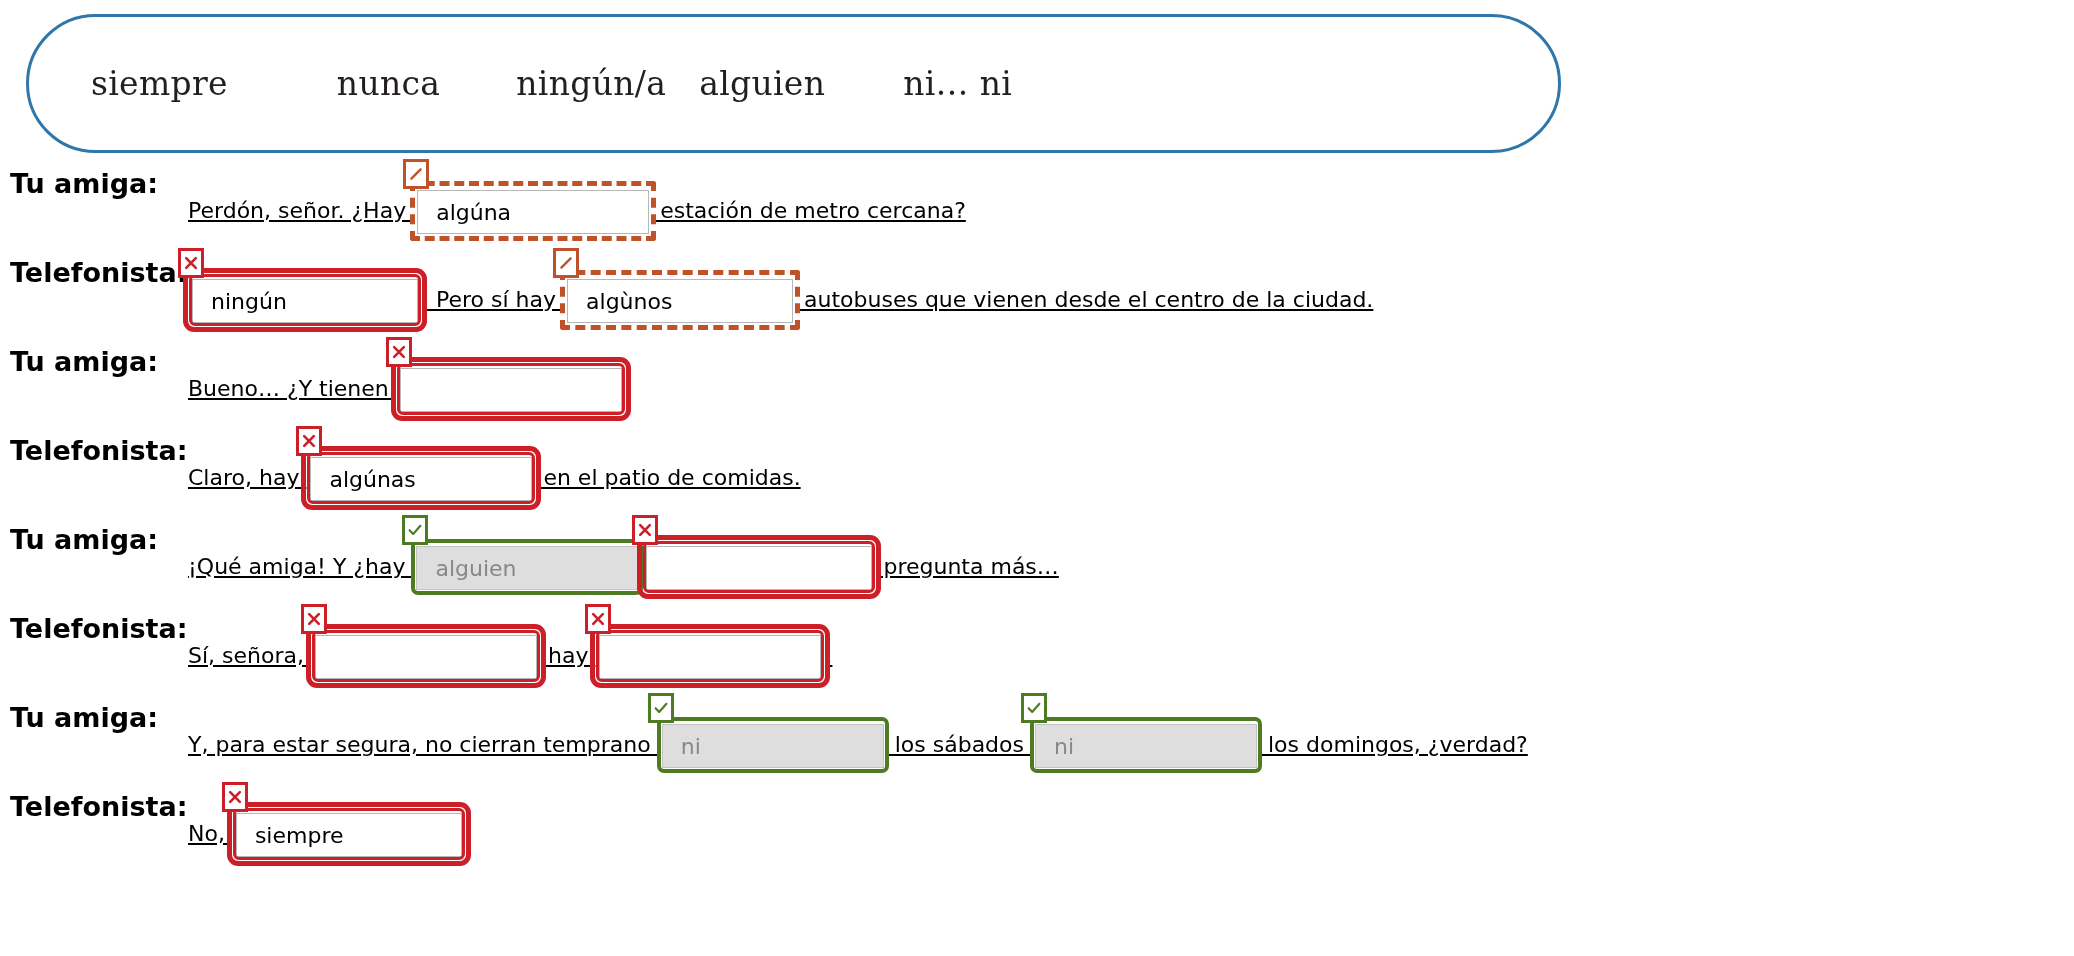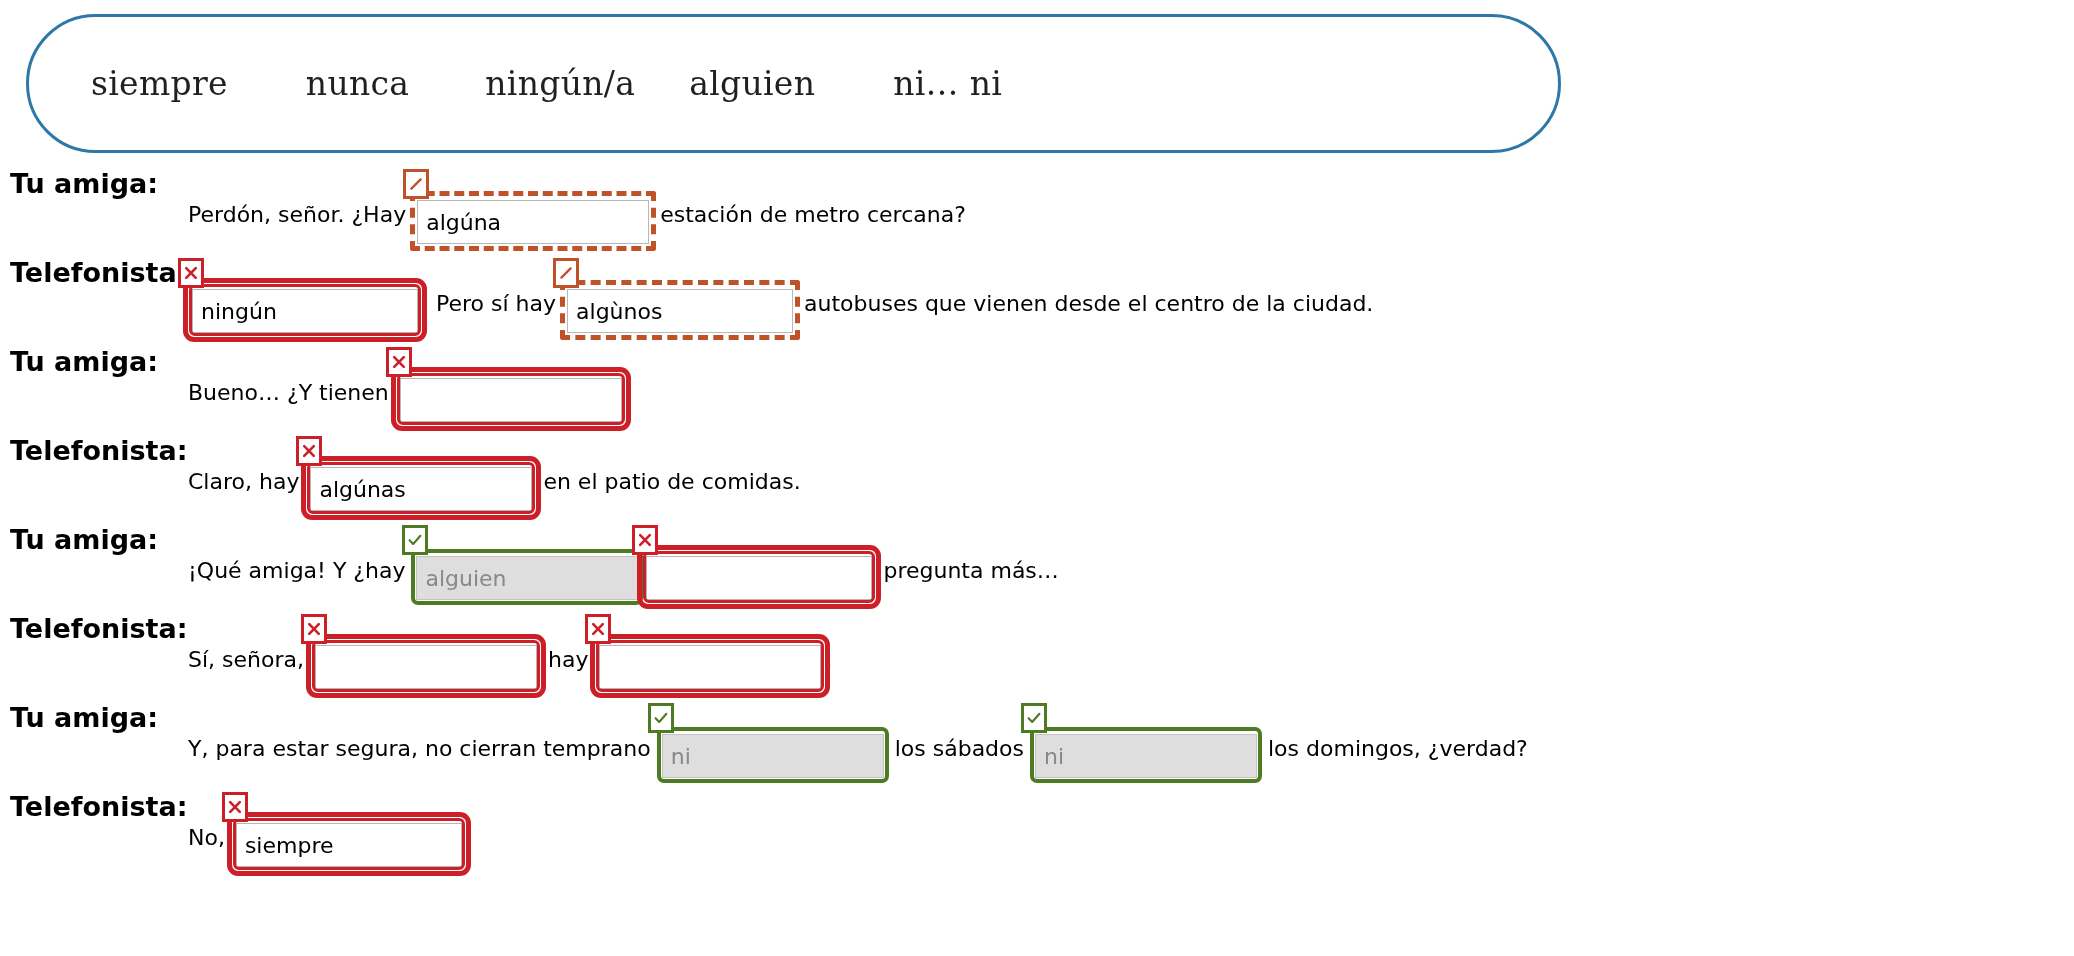--- a/index.html
+++ b/index.html
@@ -31,23 +31,23 @@
     padding-left: 62px;
   }
   .wordbank-word {
     font-family: "DejaVu Serif", serif;
     font-size: 33px;
     color: #231f20;
     letter-spacing: 0.3px;
     white-space: nowrap;
   }
   .wb-gap-1 { margin-right: 78px; }
-  .wb-gap-2 { margin-right: 76px; }
+  .wb-gap-2 { margin-right: 76px; margin-left: 31px; }
   .wb-gap-3 { margin-right: 76px; }
-  .wb-gap-4 { margin-right: 54px; }
+  .wb-gap-4 { margin-right: 33px; }
   .wb-gap-5 { margin-right: 78px; }
 
   
   .dialogue {
     position: absolute;
     left: 0;
     top: 168px;
     width: 2074px;
   }
   .row {
@@ -60,24 +60,25 @@
     top: 0px;
     font-family: "DejaVu Sans", sans-serif;
     font-weight: bold;
     font-size: 27px;
     color: #000000;
     white-space: nowrap;
   }
   .line {
     position: absolute;
     left: 188px;
-    top: 32px;
+    top: 22px;
     display: flex;
-    align-items: flex-start;
+    align-items: center;
     white-space: nowrap;
+    text-decoration: underline;
   }
   .txt {
     font-family: "DejaVu Sans", sans-serif;
     font-size: 22px;
     color: #000000;
     line-height: 30px;
     padding-bottom: 4px;
     white-space: pre;
   }
 
@@ -89,21 +90,21 @@
     height: 44px;
     margin: 0 4px 2px 4px;
   }
   .blank .inner {
     position: absolute;
     left: 0; top: 0;
     height: 44px;
     width: 100%;
     display: flex;
     align-items: center;
-    padding: 0 8px;
+    padding: 0 18px;
     font-family: "DejaVu Sans", sans-serif;
     font-size: 22px;
     background: #ffffff;
     border: 1px solid #b7b7b7;
     color: #000000;
     overflow: hidden;
   }
 
   
   .blank.wrong::before {

